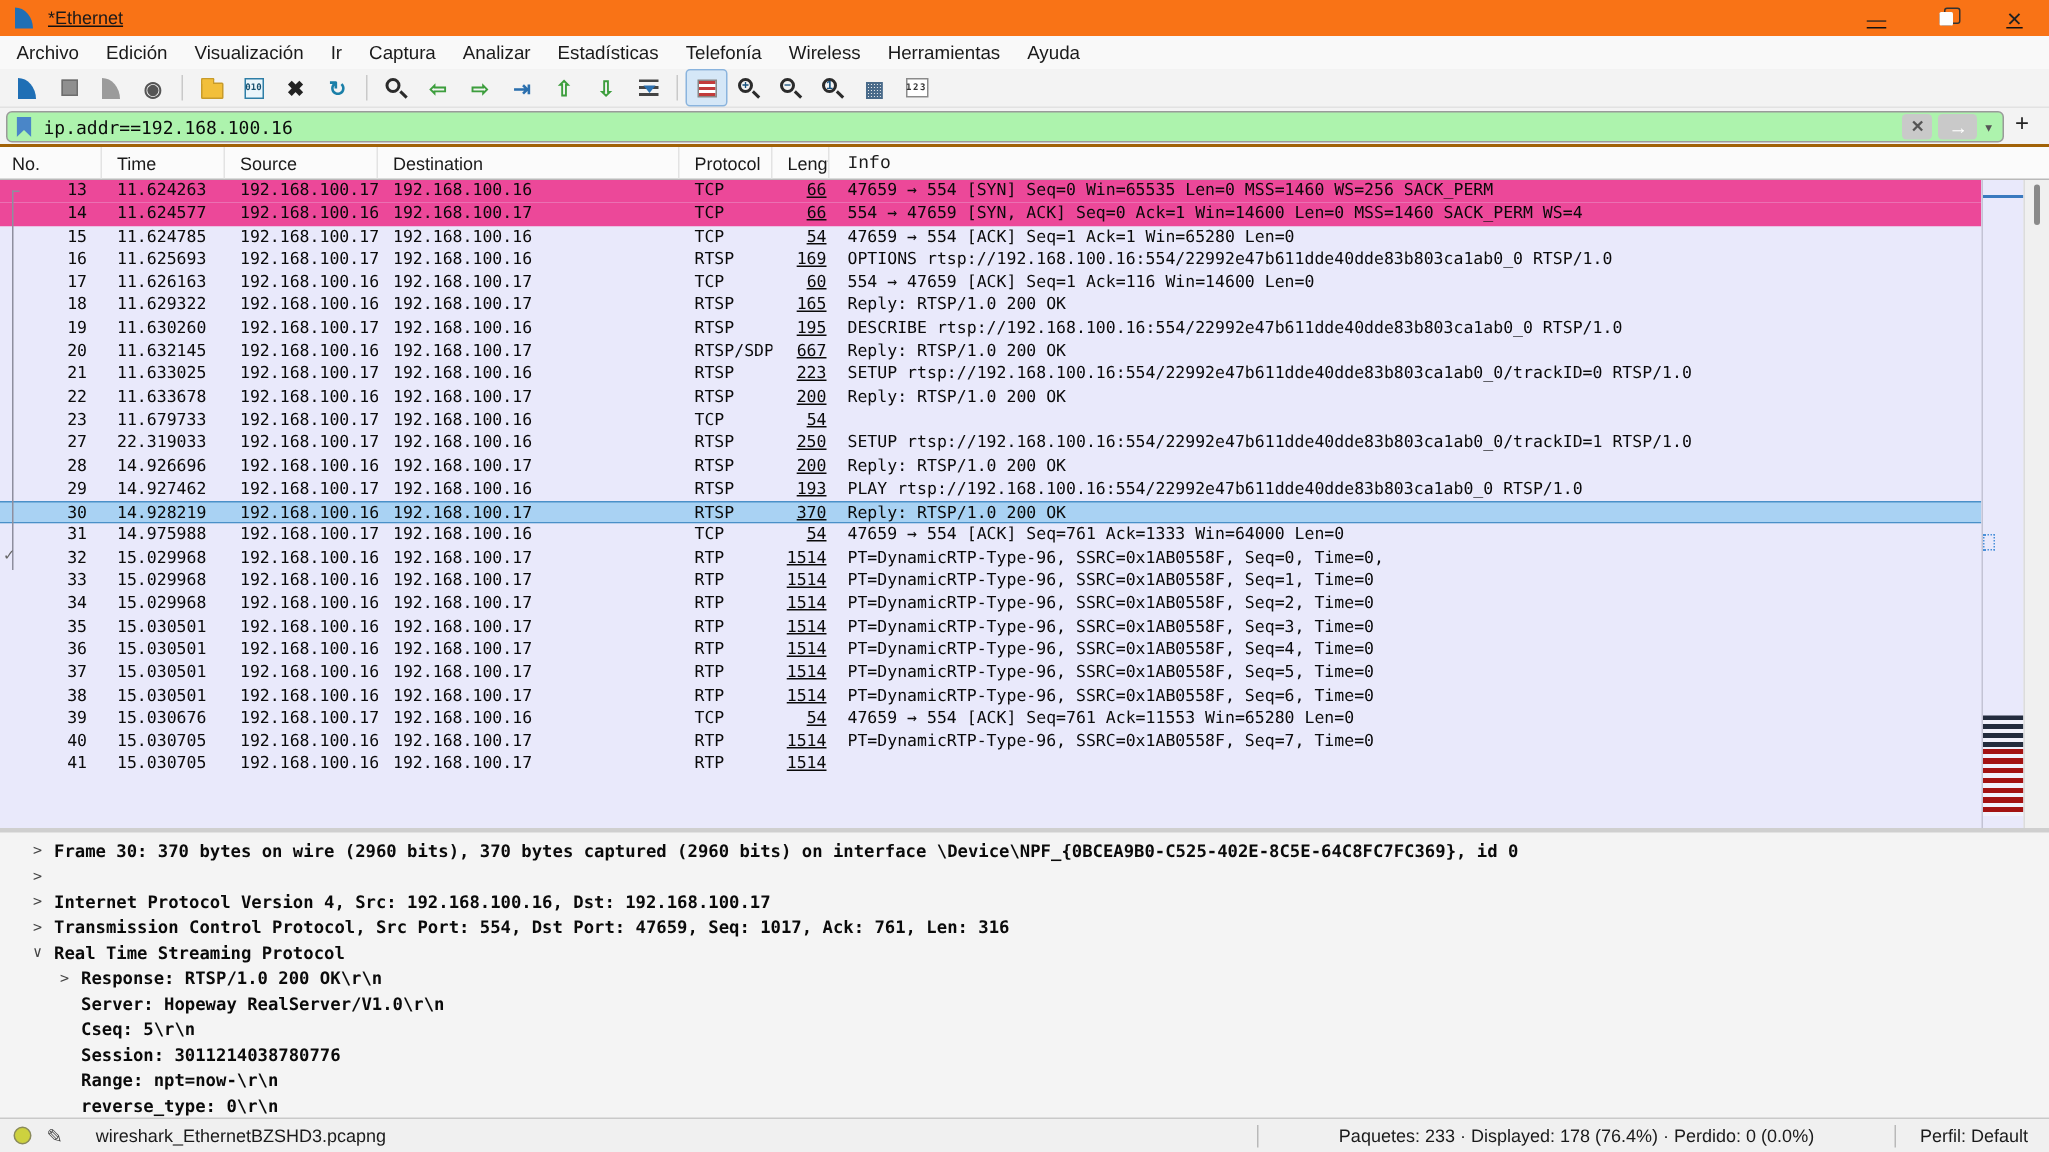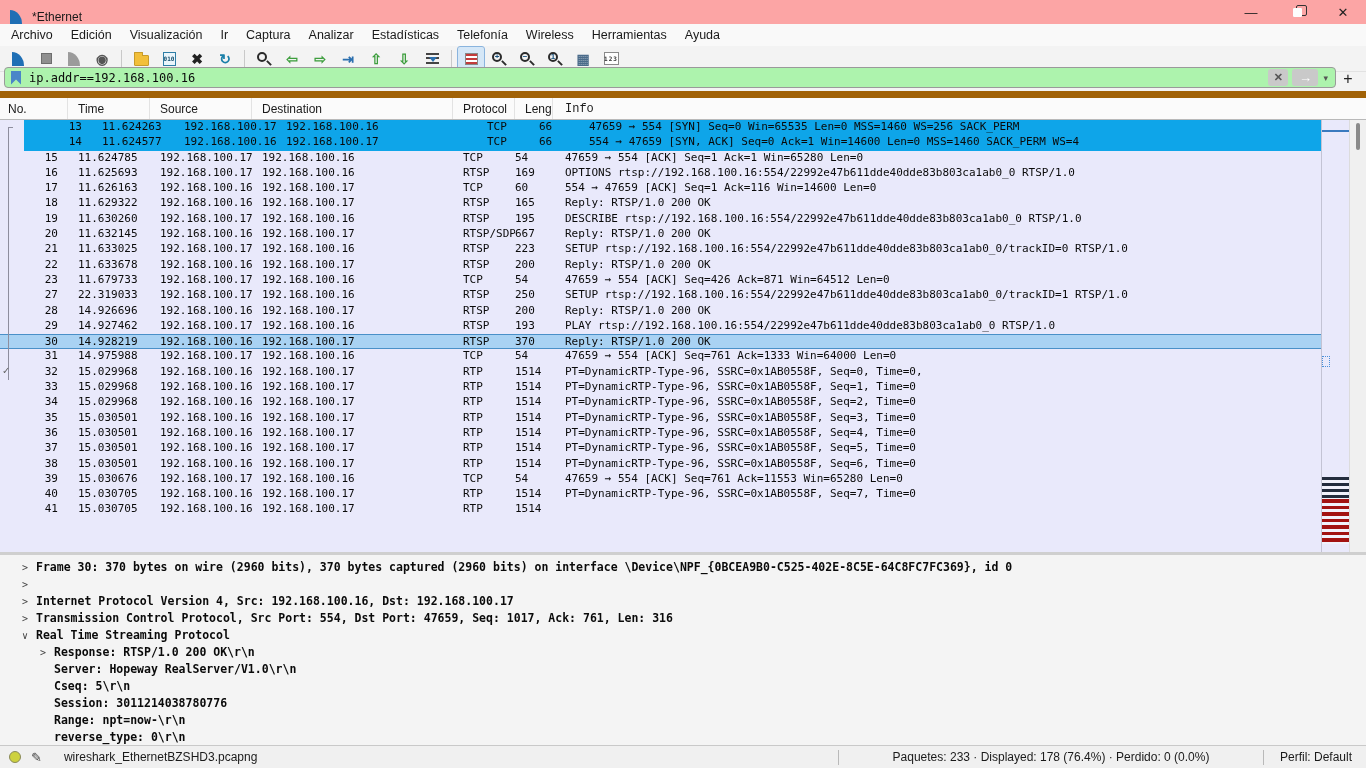--- a/index.html
+++ b/index.html
@@ -1,21 +1,21 @@
 <!DOCTYPE html>
 <html><head>
 <meta charset="utf-8">
 <style>
   * { margin:0; padding:0; box-sizing:border-box; }
   html,body { width:1366px; height:768px; overflow:hidden;
     font-family:"Liberation Sans", sans-serif; background:#f0f0f0; color:#111; }
   .app { width:1366px; height:768px; display:flex; flex-direction:column; background:#fff; }
 
   
-  .titlebar { height:24px; background:#fca5a5; display:flex; align-items:flex-end; flex:0 0 auto; }
+  .titlebar { height:24px; background:#f97316; display:flex; align-items:center; flex:0 0 auto;text-decoration:underline; }
   .titlebar .fin { margin-left:10px; }
   .title-text { font-size:12px; margin-left:10px; color:#1a1a1a; flex:1; }
   .winbtn { width:46px; height:24px; display:flex; align-items:center; justify-content:center;
     font-size:13px; color:#222; }
   .ic-restore { position:relative; width:9px; height:9px; border:1px solid #333; border-radius:2px; background:#fdfdfd;}
   .ic-restore::before { content:''; position:absolute; top:-4px; left:2px; width:9px; height:9px;
     border:1px solid #333; border-radius:2px; }
   .ic-restore::after { content:''; position:absolute; top:-1px; left:-1px; width:9px; height:9px;
     background:#fdfdfd; border-radius:1px; }
 
@@ -52,22 +52,22 @@
   .ic-mag .handle { position:absolute; right:1px; bottom:0; width:2px; height:6px; background:#2b2b2b;
     transform:rotate(-45deg); }
   .ic-autoscroll { position:relative; width:13px; height:11px;
     background:repeating-linear-gradient(180deg,#444 0 2px,transparent 2px 4.5px); }
   .ic-autoscroll::after { content:''; position:absolute; bottom:-2px; right:2px;
     border:4px solid transparent; border-top:5px solid #2b6fae; }
   .ic-colorize { width:13px; height:12px; border:1px solid #888;
     background:repeating-linear-gradient(180deg,#c23b3b 0 2px,#fff 2px 4px); }
 
   
-  .filterbar { height:26px; background:#f3f3f3; border-bottom:7px solid #a16207; display:flex;
-    align-items:flex-end; padding:2px 6px 3px 4px; flex:0 0 auto; }
+  .filterbar { height:26px; background:#f3f3f3; border-bottom:2px solid #a16207; display:flex;
+    align-items:flex-start; padding:2px 6px 3px 4px; flex:0 0 auto; }
   .filter-field { flex:1; height:21px; background:#adf3ad; border:1px solid #9a9a9a; border-radius:4px;
     display:flex; align-items:center; overflow:hidden; }
   .ic-bookmark { width:10px; height:14px; margin:0 8px 0 6px; background:#4a86c8;
     clip-path:polygon(0 0,100% 0,100% 100%,50% 65%,0 100%); flex:0 0 auto; }
   .filter-input { flex:1; height:100%; border:none; outline:none; background:transparent;
     font:12px "DejaVu Sans Mono", monospace; color:#0a0a0a; }
   .filter-clear { width:20px; height:17px; background:#c9c9c9; border-radius:3px; color:#555;
     font-weight:bold; font-size:11px; display:flex; align-items:center; justify-content:center; margin-right:4px; flex:0 0 auto;}
   .filter-apply { width:26px; height:17px; background:#c9c9c9; border-radius:3px; color:#fff;
     font-weight:bold; font-size:13px; display:flex; align-items:center; justify-content:center; flex:0 0 auto;}
@@ -88,23 +88,23 @@
   .hcell.c-no { padding-left:8px; } .hcell.c-time,.hcell.c-src,.hcell.c-dst,.hcell.c-proto,.hcell.c-len { padding-left:10px; }
   .hcell.c-info { padding-left:12px; border-right:none;font-family:Liberation Mono, monospace; }
 
   .listwrap { position:relative; height:432px; flex:0 0 auto; display:flex; background:#e9e9fb; }
   .rows { position:relative; flex:1 1 auto; overflow:hidden; }
   .prow { display:flex; height:15.3px; line-height:15.3px; font:11px "DejaVu Sans Mono", monospace;
     background:#e9e9fb; color:#0a0a0a; white-space:nowrap; }
   .prow .cell { overflow:hidden; }
   .prow .c-no { text-align:right; padding-right:10px; }
   .prow .c-time,.prow .c-src,.prow .c-dst,.prow .c-proto { padding-left:10px; }
-  .prow .c-len { padding-right:2px; }
+  .prow .c-len { text-align:right; padding-right:2px;text-decoration:underline; }
   .prow .c-info { padding-left:12px; }
-  .prow.gray { background:#0ea5e9;margin-left:24px; }
+  .prow.gray { background:#ec4899; }
   .prow.selected { background:#a9d2f3; border-top:1px solid #4a90c8; border-bottom:1px solid #4a90c8;
     line-height:13.3px; }
 
   .related { position:absolute; left:8px; top:7px; width:1px; height:253px; background:#8e8e9e; }
   .related::before { content:''; position:absolute; left:0; top:0; width:5px; height:1px; background:#8e8e9e; }
   .related-check { position:absolute; left:2px; top:246px; font-size:10px; color:#666; line-height:10px; }
 
   .minimap { position:relative; width:28px; flex:0 0 auto; background:#e9e9fb; border-left:1px solid #c3c3d4; }
   .mm-line { position:absolute; left:0; right:0; top:10px; height:2px; background:#3a7abf; }
   .mm-view { position:absolute; left:0; top:236px; width:8px; height:11px; border:1px dotted #4a90d9; }
@@ -359,21 +359,20 @@
           <span class="cell c-len">200</span>
           <span class="cell c-info">Reply: RTSP/1.0 200 OK</span>
         </div>
         <div class="prow">
           <span class="cell c-no">23</span>
           <span class="cell c-time">11.679733</span>
           <span class="cell c-src">192.168.100.17</span>
           <span class="cell c-dst">192.168.100.16</span>
           <span class="cell c-proto">TCP</span>
           <span class="cell c-len">54</span>
-          <span class="cell c-info">47659 → 554 [ACK] Seq=426 Ack=871 Win=64512 Len=0</span>
         </div>
         <div class="prow">
           <span class="cell c-no">27</span>
           <span class="cell c-time">22.319033</span>
           <span class="cell c-src">192.168.100.17</span>
           <span class="cell c-dst">192.168.100.16</span>
           <span class="cell c-proto">RTSP</span>
           <span class="cell c-len">250</span>
           <span class="cell c-info">SETUP rtsp://192.168.100.16:554/22992e47b611dde40dde83b803ca1ab0_0/trackID=1 RTSP/1.0</span>
         </div>

